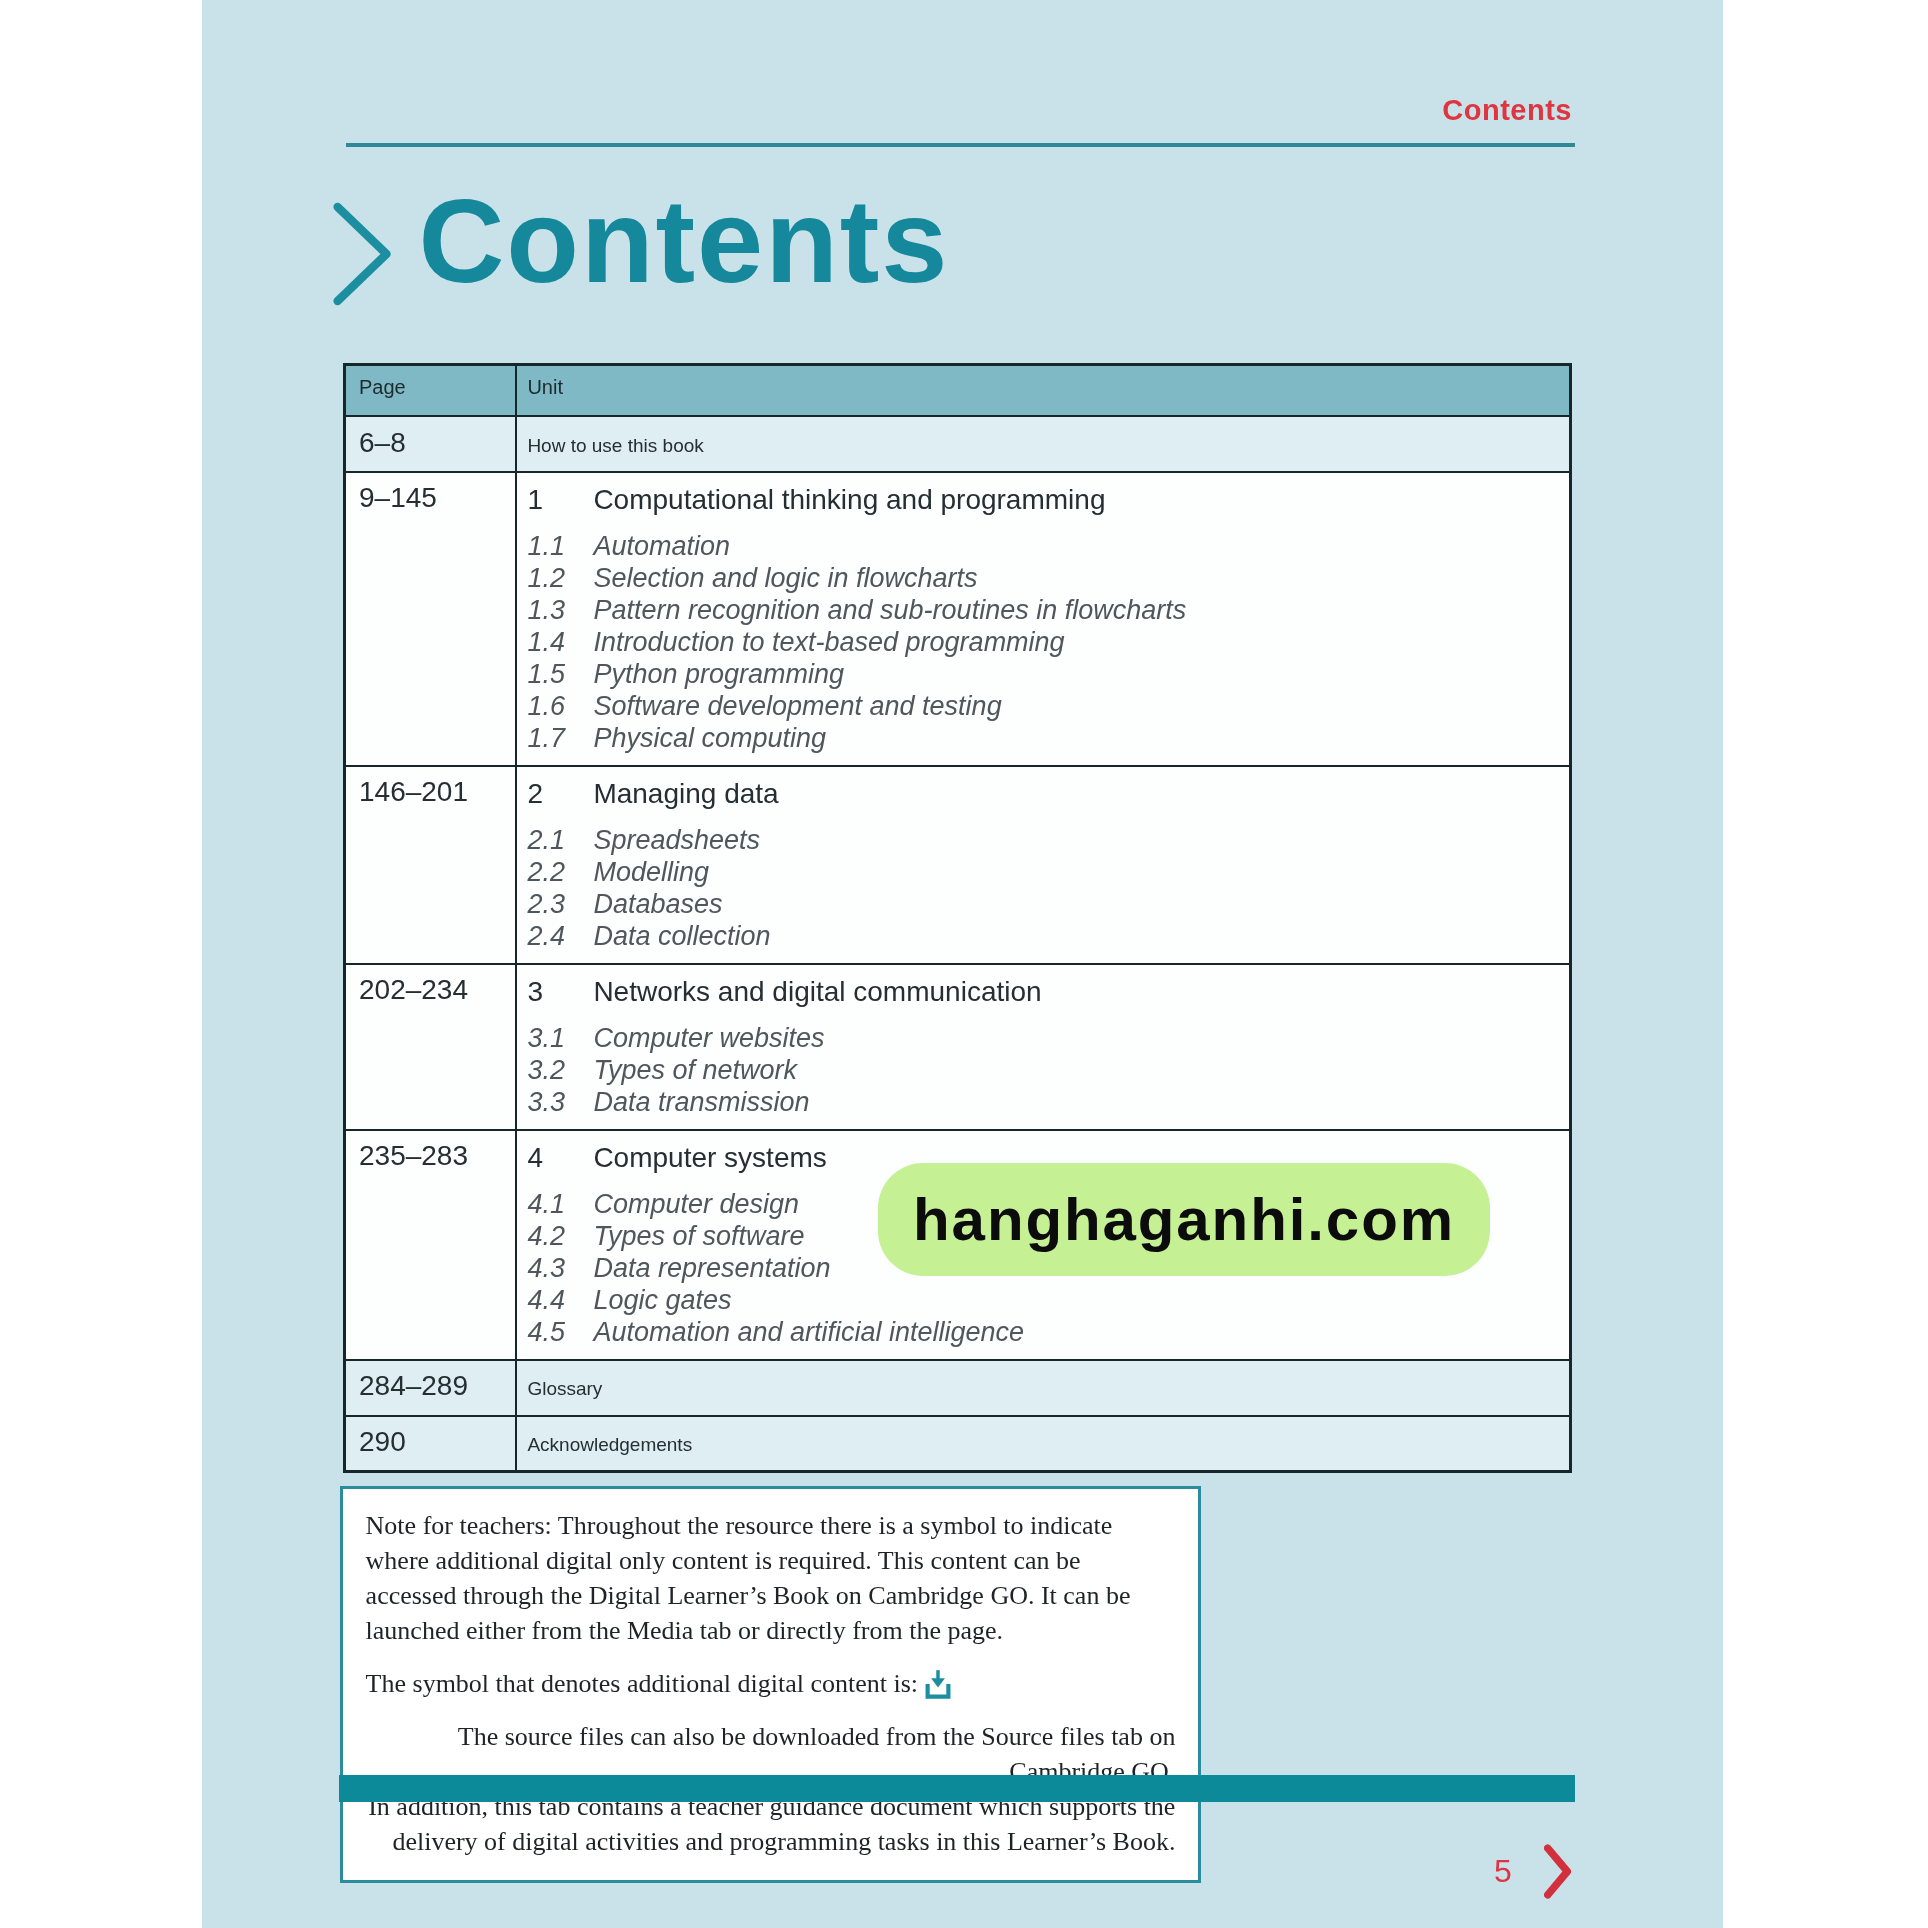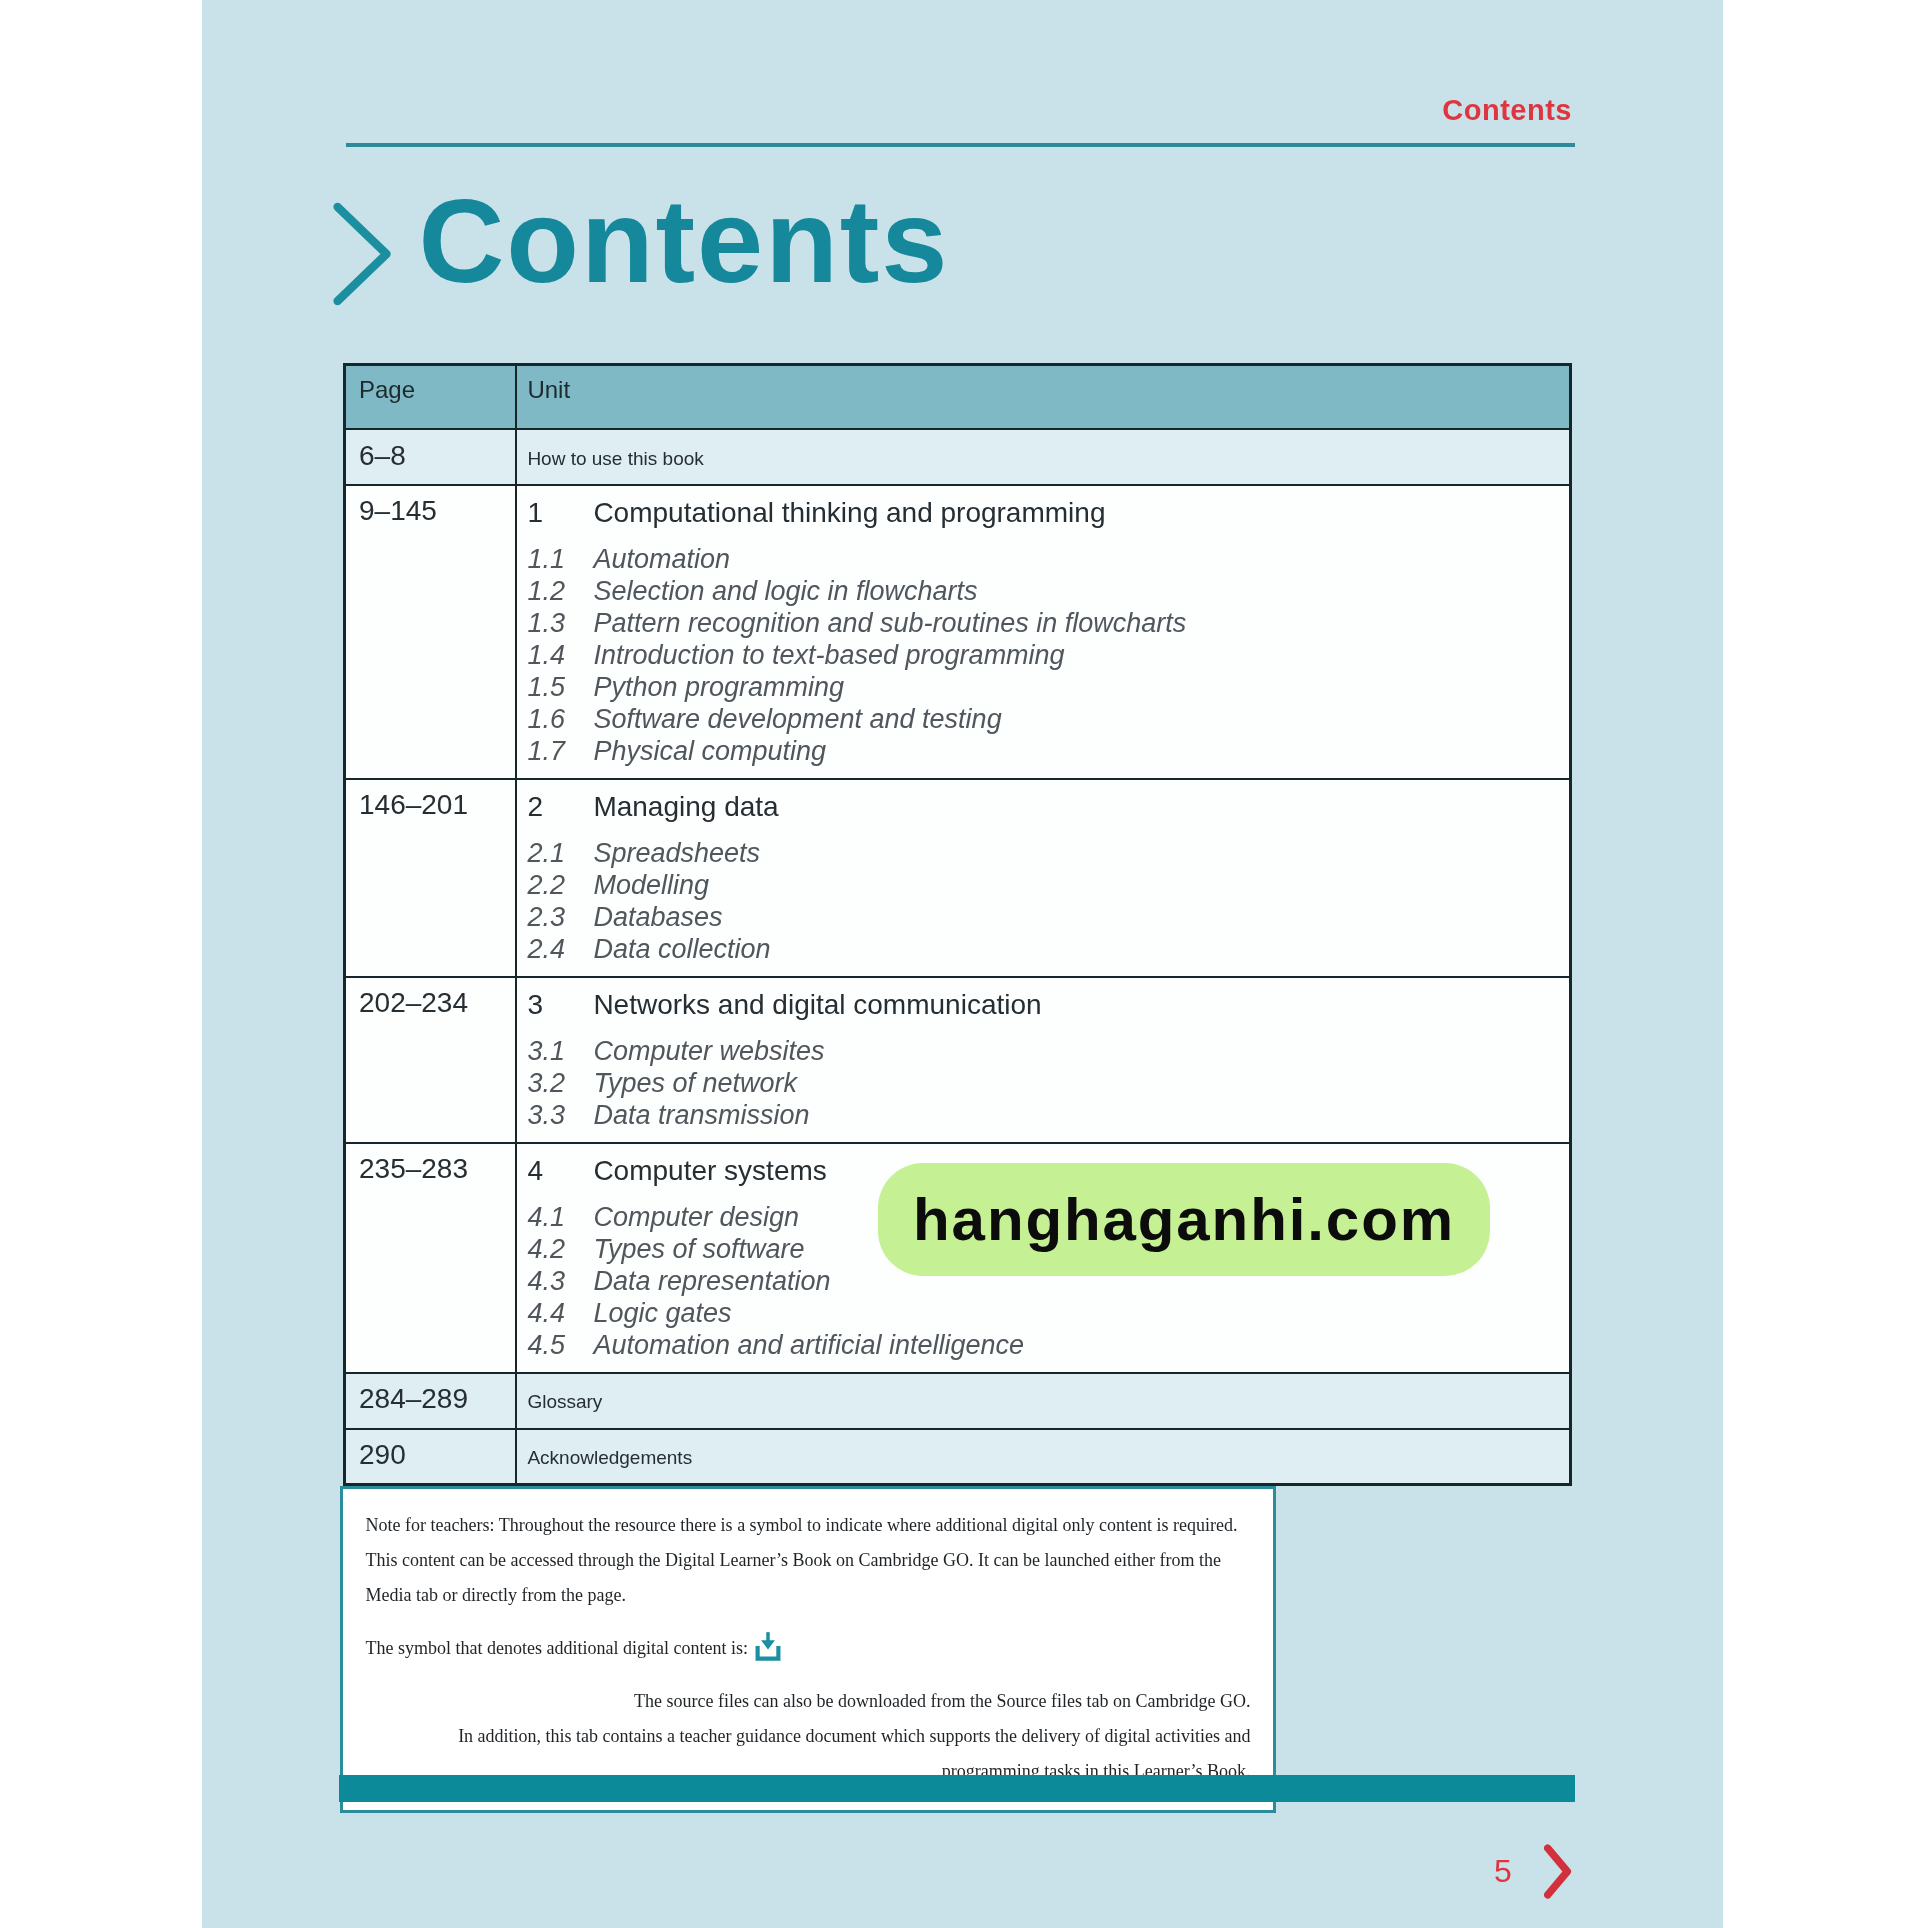--- a/index.html
+++ b/index.html
@@ -19,39 +19,39 @@
 
   .page-title{position:absolute;left:130px;top:181px;display:flex;align-items:flex-start;color:var(--title-teal);}
   .page-title svg{margin-top:21px;}
   .page-title .t-text{font-size:119px;font-weight:bold;line-height:1;letter-spacing:1.9px;margin-left:24.5px;}
 
   #toc-table{position:absolute;left:141px;top:363px;width:1229px;box-sizing:border-box;
     border:3.8px solid var(--table-border);background:var(--row-bg);color:#252e33;}
   .t-row{display:flex;border-top:2.8px solid var(--table-border);background:var(--row-bg);}
   .t-row:first-child{border-top:none;}
   .t-head{background:var(--table-header);}
-  .t-head .cell{font-size:24px;color:#1e2a2e;padding-top:10.4px;padding-bottom:24px;}
+  .t-head .cell{font-size:20px;color:#1e2a2e;padding-top:10.4px;padding-bottom:16px;}
   .cell{box-sizing:border-box;}
   .c-page{flex:0 0 171px;width:171px;border-right:2.8px solid var(--table-border);
     padding:9.4px 7.5px 9.4px 13px;font-size:28px;}
   .c-unit{flex:1;padding:9.4px 11.3px 11.3px 10.4px;font-size:28px;}
   .hl{background:var(--row-highlight);}
   .hl .cell{background:var(--row-highlight);}
   .simple-title{font-size:19px;line-height:29px;display:inline-block;}
   .unit-line{display:flex;font-size:28px;line-height:36px;margin-bottom:11.3px;}
   .num{flex:0 0 66px;}
   .sub-line{display:flex;font-style:italic;color:#50575c;font-size:27px;line-height:32px;}
 
   .watermark{position:absolute;left:676px;top:1128px;width:612px;height:113px;
     background:var(--watermark-bg);border-radius:45px;display:flex;align-items:center;justify-content:center;
     font-size:60px;font-weight:bold;color:#0c0c0c;letter-spacing:1.9px;z-index:5;margin-top:35px;}
 
-  .note-box{position:absolute;left:138px;top:1486px;width:936px;box-sizing:border-box;
+  .note-box{position:absolute;left:138px;top:1486px;width:861px;box-sizing:border-box;
     background:#ffffff;border:3.8px solid var(--note-border);padding:19px 22.6px 21px 22.6px;
-    font-family:"Liberation Serif","DejaVu Serif",serif;font-size:18px;line-height:35px;color:#1f2326;}
+    font-family:"Liberation Serif","DejaVu Serif",serif;font-size:26px;line-height:35px;color:#1f2326;}
   .note-box p{margin:0 0 18px 0;}
   .note-box p:last-child{margin-bottom:0;text-align:right;}
   .note-box svg{vertical-align:-6.6px;margin-left:5.6px;}
 
   .bottom-bar{position:absolute;left:137px;top:1775px;width:1236px;height:27px;background:var(--bar-teal);}
 
   .footer-pg{position:absolute;left:1292px;top:1844px;display:flex;align-items:center;color:var(--red-accent);}
   .footer-pg .pg-num{font-size:32px;}
   .footer-pg svg{margin-left:32px;}
 </style>

